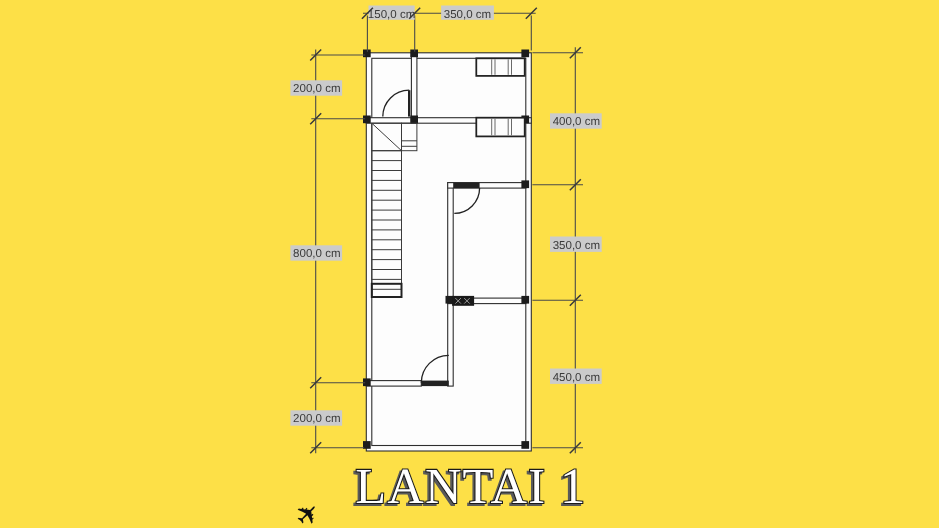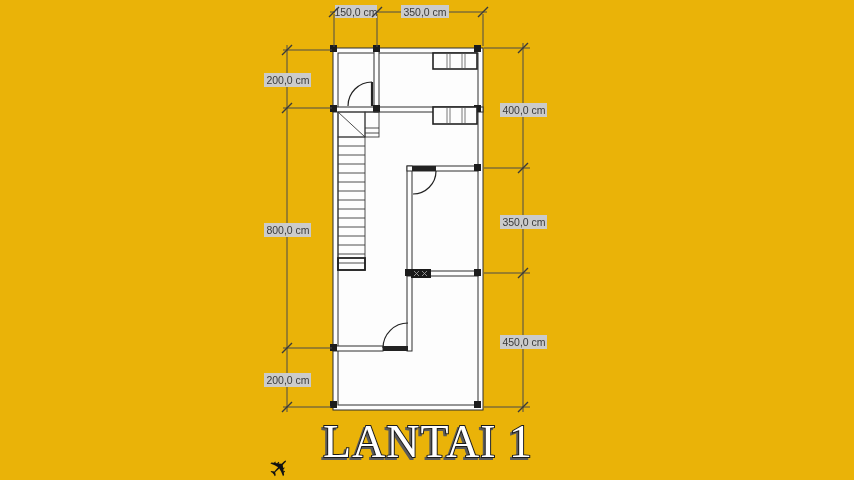--- a/index.html
+++ b/index.html
@@ -1,18 +1,18 @@
 <!DOCTYPE html>
 <html><head>
 <meta charset="utf-8">
 <style>
   html,body{margin:0;padding:0;}
   #stage{
     position:relative;width:854px;height:480px;overflow:hidden;
-    background:#eab308;
+    background:#fde047;
     font-family:"Liberation Sans",sans-serif;
   }
   svg{position:absolute;left:0;top:0;}
   .dimtxt{font-family:"Liberation Sans",sans-serif;font-size:10.5px;fill:#3a3a3a;}
   .dimline{stroke:#4a4a4a;stroke-width:1;fill:none;}
   .tick{stroke:#3a3a3a;stroke-width:1.4;}
   .mask{fill:#cbcbcb;}
   .wall{stroke:#2e2e2e;stroke-width:1;fill:#fdfdfd;}
   .post{fill:#1c1c1c;}
   .stair{stroke:#3a3a3a;stroke-width:0.9;fill:none;}

